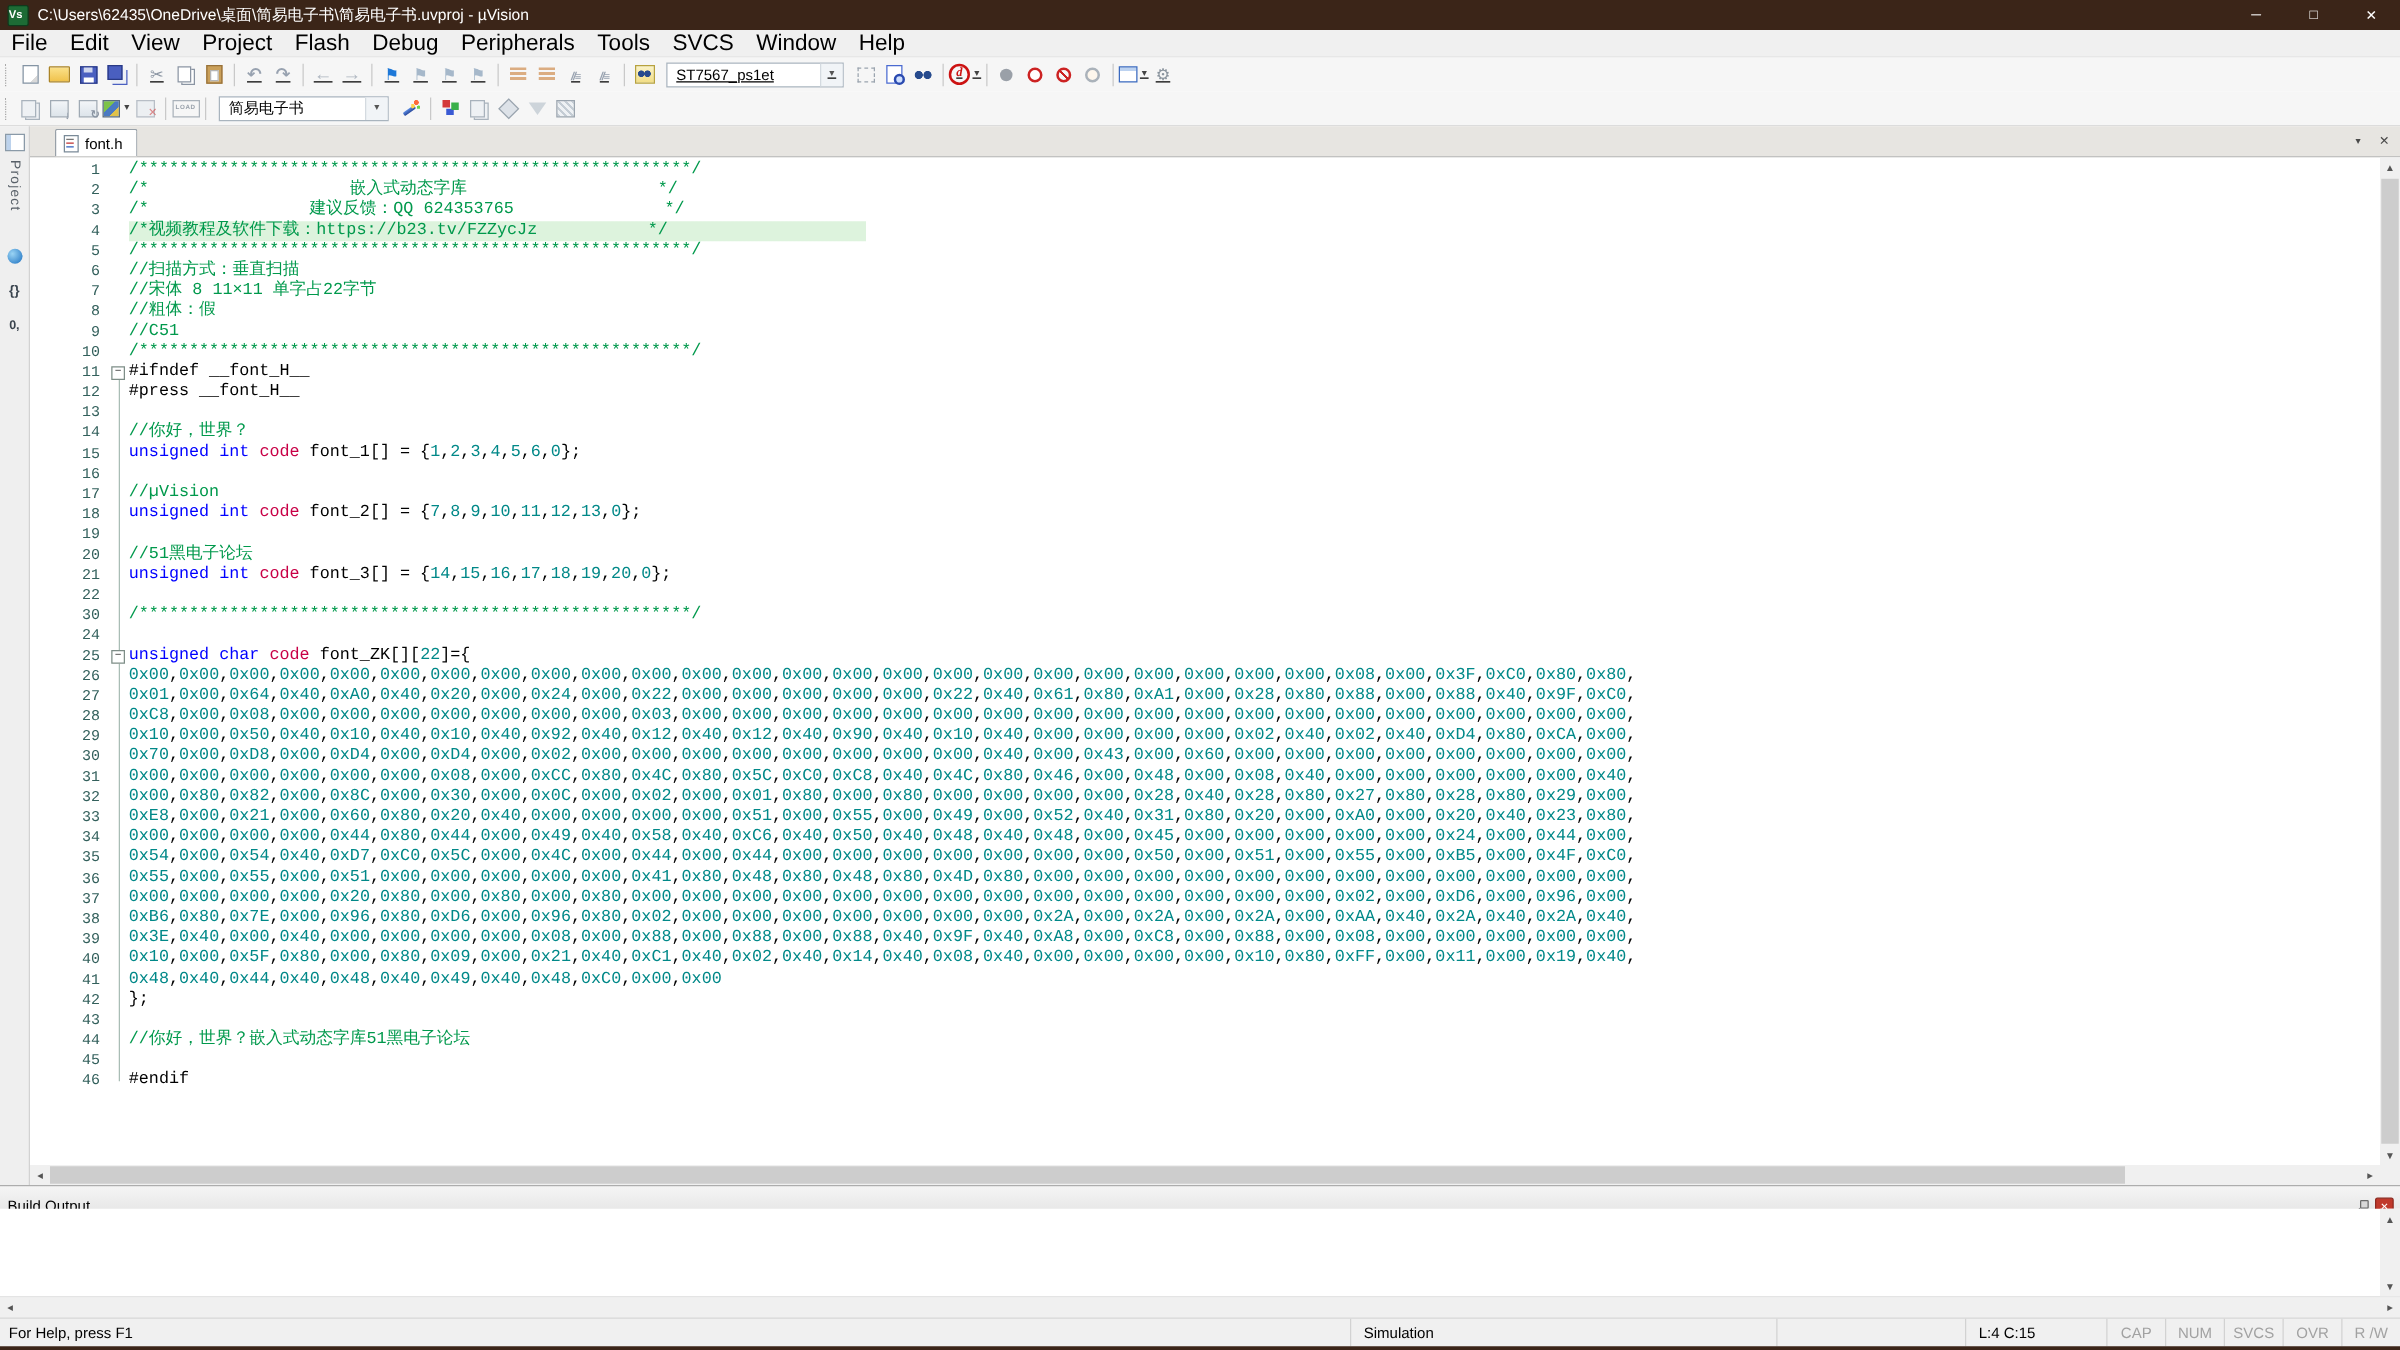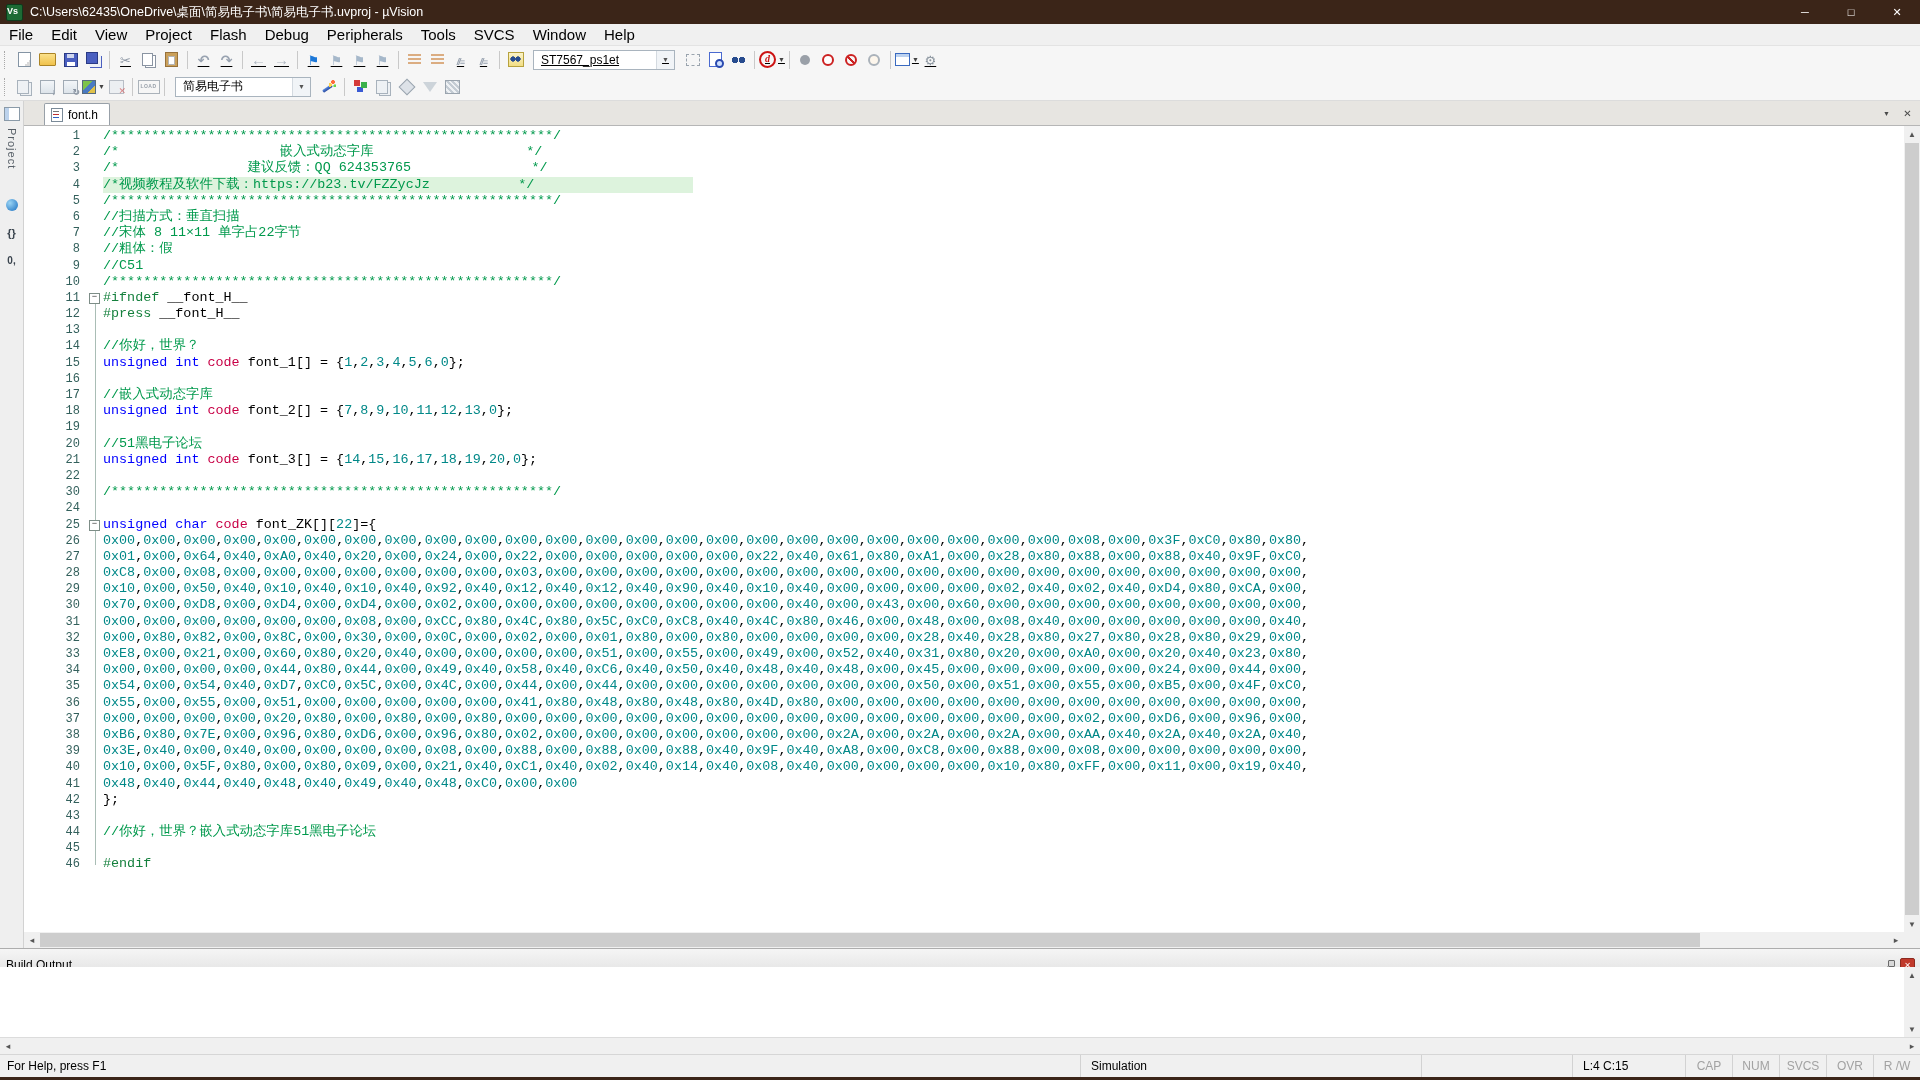--- a/index.html
+++ b/index.html
@@ -9,21 +9,21 @@
   
   .titlebar{position:absolute;left:0;top:0;width:100%;height:24px;background:#3b2518;
             display:flex;align-items:center;color:#fff;font-size:12.5px;}
   .app-icon{width:15px;height:15px;margin:0 7px 0 6px;background:#1d6b35;border:1px solid #0e3a1c;
             border-radius:2px;color:#fff;font:bold 9px/13px "Liberation Sans",sans-serif;text-align:left;flex:none;}
   .win-btns{margin-left:auto;display:flex;height:100%;}
   .wbtn{width:46px;height:100%;display:flex;align-items:center;justify-content:center;font-size:11px;color:#fff;}
 
   
   .menubar{position:absolute;left:0;top:24px;width:100%;height:22px;background:#f0f0f0;
-           display:flex;align-items:center;font-size:15px;border-bottom:1px solid #e3e3e3;box-sizing:border-box;}
+           display:flex;align-items:center;font-size:18px;border-bottom:1px solid #e3e3e3;box-sizing:border-box;}
   .menu-item{padding:0 9px;height:100%;display:flex;align-items:center;}
 
   
   .toolbar{position:absolute;left:0;width:100%;background:#f6f6f6;display:flex;align-items:center;}
   #tb1{top:46px;height:27px;text-decoration:underline;}
   #tb2{top:73px;height:28px;border-bottom:1px solid #dcdcdc;box-sizing:border-box;}
   #tb1::before,#tb2::before{content:"";width:3px;height:18px;border-left:1px dotted #a8a8a8;margin:0 5px 0 4px;}
   .sep{width:1px;height:18px;background:#c9c9c9;margin:0 4px;flex:none;}
   .tbtn{min-width:23px;height:22px;display:flex;align-items:center;justify-content:center;flex:none;position:relative;border-radius:2px;}
   .darr{font-size:7px;color:#444;margin-left:2px;}
@@ -121,21 +121,21 @@
   .code-lines{position:absolute;left:0;top:0;right:16px;bottom:16px;overflow:hidden;padding-top:2px;
       font-family:"Liberation Mono","DejaVu Sans Mono",monospace;font-size:13.4px;line-height:16.2px;}
   .crow{display:flex;height:16.2px;white-space:pre;}
   .crow.hl{background:linear-gradient(to right,transparent 0 79px,#ddf3dd 79px 669px,transparent 669px);}
   .ln{width:56px;flex:none;text-align:right;padding-right:8px;color:#33605c;font-size:12px;}
   .fm{width:15px;flex:none;position:relative;}
   .fbox{position:absolute;left:1px;top:3px;width:9px;height:9px;border:1px solid #7d8d87;background:#fff;
         font-size:9px;line-height:7px;text-align:center;color:#333;}
   .ct{flex:1;}
   .fold-line{position:absolute;left:71px;top:176px;width:1px;height:563px;background:#a9bdb5;}
-  .cmt{color:#00994c;} .kw{color:#0000ff;} .kw2{color:#c80046;} .num{color:#008888;} .pre{color:#15803d;}
+  .cmt{color:#00994c;} .kw{color:#0000ff;} .kw2{color:#c80046;} .num{color:#008888;} .pre{color:#000000;}
 
   
   .vscroll{position:absolute;right:0;top:0;width:16px;bottom:16px;background:#f0f0f0;}
   .vscroll .up,.vscroll .down{position:absolute;left:0;width:16px;height:16px;display:flex;align-items:center;justify-content:center;font-size:8px;color:#555;}
   .vscroll .up{top:0;} .vscroll .down{bottom:0;}
   .vscroll .thumb{position:absolute;left:1px;right:1px;top:17px;bottom:17px;background:#cdcdcd;}
   .hscroll{position:absolute;left:0;right:16px;bottom:0;height:16px;background:#f0f0f0;display:flex;align-items:center;}
   .hscroll .arr{width:16px;height:16px;display:flex;align-items:center;justify-content:center;font-size:9px;color:#555;flex:none;}
   .hscroll .thumb{height:14px;background:#cdcdcd;width:1660px;flex:none;}
   .hscroll .track{flex:1;}
@@ -390,21 +390,21 @@
       <div class="crow"><span class="ln">7</span><span class="fm"></span><span class="ct"><span class="cmt">//宋体 8 11×11 单字占22字节</span></span></div>
       <div class="crow"><span class="ln">8</span><span class="fm"></span><span class="ct"><span class="cmt">//粗体：假</span></span></div>
       <div class="crow"><span class="ln">9</span><span class="fm"></span><span class="ct"><span class="cmt">//C51</span></span></div>
       <div class="crow"><span class="ln">10</span><span class="fm"></span><span class="ct"><span class="cmt">/*******************************************************/</span></span></div>
       <div class="crow"><span class="ln">11</span><span class="fm"><span class="fbox">−</span></span><span class="ct"><span class="pre">#ifndef</span> __font_H__</span></div>
       <div class="crow"><span class="ln">12</span><span class="fm"></span><span class="ct"><span class="pre">#press</span> __font_H__</span></div>
       <div class="crow"><span class="ln">13</span><span class="fm"></span><span class="ct"></span></div>
       <div class="crow"><span class="ln">14</span><span class="fm"></span><span class="ct"><span class="cmt">//你好，世界？</span></span></div>
       <div class="crow"><span class="ln">15</span><span class="fm"></span><span class="ct"><span class="kw">unsigned</span> <span class="kw">int</span> <span class="kw2">code</span> font_1[] = {<span class="num">1</span>,<span class="num">2</span>,<span class="num">3</span>,<span class="num">4</span>,<span class="num">5</span>,<span class="num">6</span>,<span class="num">0</span>};</span></div>
       <div class="crow"><span class="ln">16</span><span class="fm"></span><span class="ct"></span></div>
-      <div class="crow"><span class="ln">17</span><span class="fm"></span><span class="ct"><span class="cmt">//嵌入式动态字库</span></span></div>
+      <div class="crow"><span class="ln">17</span><span class="fm"></span><span class="ct"><span class="cmt">//µVision</span></span></div>
       <div class="crow"><span class="ln">18</span><span class="fm"></span><span class="ct"><span class="kw">unsigned</span> <span class="kw">int</span> <span class="kw2">code</span> font_2[] = {<span class="num">7</span>,<span class="num">8</span>,<span class="num">9</span>,<span class="num">10</span>,<span class="num">11</span>,<span class="num">12</span>,<span class="num">13</span>,<span class="num">0</span>};</span></div>
       <div class="crow"><span class="ln">19</span><span class="fm"></span><span class="ct"></span></div>
       <div class="crow"><span class="ln">20</span><span class="fm"></span><span class="ct"><span class="cmt">//51黑电子论坛</span></span></div>
       <div class="crow"><span class="ln">21</span><span class="fm"></span><span class="ct"><span class="kw">unsigned</span> <span class="kw">int</span> <span class="kw2">code</span> font_3[] = {<span class="num">14</span>,<span class="num">15</span>,<span class="num">16</span>,<span class="num">17</span>,<span class="num">18</span>,<span class="num">19</span>,<span class="num">20</span>,<span class="num">0</span>};</span></div>
       <div class="crow"><span class="ln">22</span><span class="fm"></span><span class="ct"></span></div>
       <div class="crow"><span class="ln">30</span><span class="fm"></span><span class="ct"><span class="cmt">/*******************************************************/</span></span></div>
       <div class="crow"><span class="ln">24</span><span class="fm"></span><span class="ct"></span></div>
       <div class="crow"><span class="ln">25</span><span class="fm"><span class="fbox">−</span></span><span class="ct"><span class="kw">unsigned</span> <span class="kw">char</span> <span class="kw2">code</span> font_ZK[][<span class="num">22</span>]={</span></div>
       <div class="crow"><span class="ln">26</span><span class="fm"></span><span class="ct"><span class="num">0x00</span>,<span class="num">0x00</span>,<span class="num">0x00</span>,<span class="num">0x00</span>,<span class="num">0x00</span>,<span class="num">0x00</span>,<span class="num">0x00</span>,<span class="num">0x00</span>,<span class="num">0x00</span>,<span class="num">0x00</span>,<span class="num">0x00</span>,<span class="num">0x00</span>,<span class="num">0x00</span>,<span class="num">0x00</span>,<span class="num">0x00</span>,<span class="num">0x00</span>,<span class="num">0x00</span>,<span class="num">0x00</span>,<span class="num">0x00</span>,<span class="num">0x00</span>,<span class="num">0x00</span>,<span class="num">0x00</span>,<span class="num">0x00</span>,<span class="num">0x00</span>,<span class="num">0x08</span>,<span class="num">0x00</span>,<span class="num">0x3F</span>,<span class="num">0xC0</span>,<span class="num">0x80</span>,<span class="num">0x80</span>,</span></div>
       <div class="crow"><span class="ln">27</span><span class="fm"></span><span class="ct"><span class="num">0x01</span>,<span class="num">0x00</span>,<span class="num">0x64</span>,<span class="num">0x40</span>,<span class="num">0xA0</span>,<span class="num">0x40</span>,<span class="num">0x20</span>,<span class="num">0x00</span>,<span class="num">0x24</span>,<span class="num">0x00</span>,<span class="num">0x22</span>,<span class="num">0x00</span>,<span class="num">0x00</span>,<span class="num">0x00</span>,<span class="num">0x00</span>,<span class="num">0x00</span>,<span class="num">0x22</span>,<span class="num">0x40</span>,<span class="num">0x61</span>,<span class="num">0x80</span>,<span class="num">0xA1</span>,<span class="num">0x00</span>,<span class="num">0x28</span>,<span class="num">0x80</span>,<span class="num">0x88</span>,<span class="num">0x00</span>,<span class="num">0x88</span>,<span class="num">0x40</span>,<span class="num">0x9F</span>,<span class="num">0xC0</span>,</span></div>

